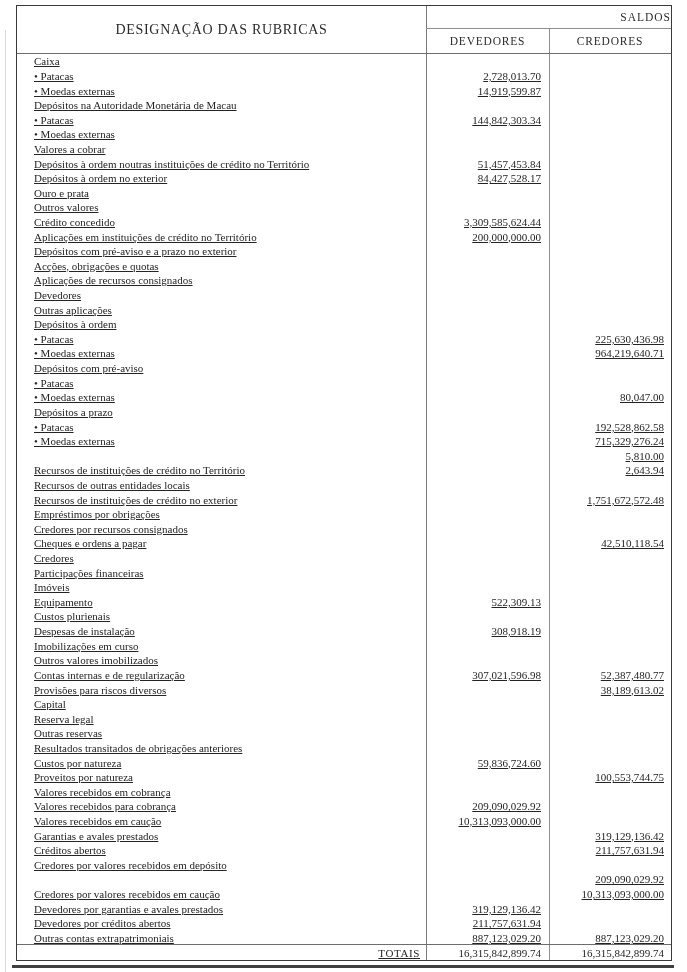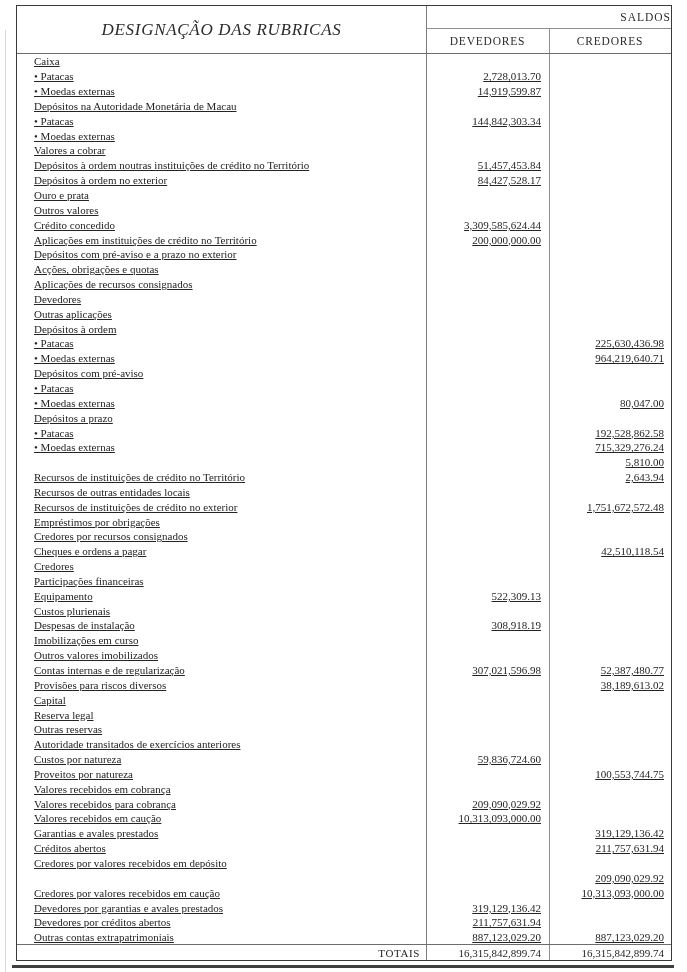--- a/index.html
+++ b/index.html
@@ -29,23 +29,22 @@
   .bottom-bar {
     position: absolute;
     left: 12px; top: 965px;
     width: 662px; height: 3px;
     background: #3f3f3f;
   }
   .hdr-designacao {
     position: absolute; left: 0; top: 0;
     width: 409px; height: 47px;
     display: flex; align-items: center; justify-content: center;
-    font-size: 17px; letter-spacing: 0.7px;
+    font-size: 14px; letter-spacing: 0.7px;
     color: #2b2b2b;
-    font-style: italic;
   }
   .hdr-saldos {
     position: absolute; left: 409px; right: 0; top: 0;
     height: 22px; line-height: 23px;
     text-align: right;
     font-size: 11.5px; letter-spacing: 1px;
     color: #2b2b2b;
   }
   .hdr-sub {
     position: absolute; top: 22px; height: 25px;
@@ -95,20 +94,21 @@
     left: 0; right: 0; bottom: 0;
     height: 15px;
     border-top: 1px solid #6d6d6d;
     display: flex; align-items: center;
     font-size: 11px;
   }
   .totals .cell-label {
     text-align: right;
     padding-right: 6px;
     letter-spacing: 0.6px;
+    text-decoration: underline;
   }
 </style>
 </head>
 <body>
 
 <div class="page">
   <div class="scan-edge"></div>
 
   <div class="btable">
     <div class="hdr-designacao">DESIGNAÇÃO DAS RUBRICAS</div>
@@ -331,20 +331,25 @@
     <div class="cell-cred"></div>
   </div>
 
 
   <div class="trow">
     <div class="cell-label">Participações financeiras</div>
     <div class="cell-dev"></div>
     <div class="cell-cred"></div>
   </div>
 
+  <div class="trow">
+    <div class="cell-label">Imóveis</div>
+    <div class="cell-dev"></div>
+    <div class="cell-cred"></div>
+  </div>
 
   <div class="trow">
     <div class="cell-label">Equipamento</div>
     <div class="cell-dev">522,309.13</div>
     <div class="cell-cred"></div>
   </div>
 
   <div class="trow">
     <div class="cell-label">Custos plurienais</div>
     <div class="cell-dev"></div>
@@ -394,21 +399,21 @@
   </div>
 
 
   <div class="trow">
     <div class="cell-label">Outras reservas</div>
     <div class="cell-dev"></div>
     <div class="cell-cred"></div>
   </div>
 
   <div class="trow">
-    <div class="cell-label">Autoridade transitados de exercícios anteriores</div>
+    <div class="cell-label">Resultados transitados de obrigações anteriores</div>
     <div class="cell-dev"></div>
     <div class="cell-cred"></div>
   </div>
 
   <div class="trow">
     <div class="cell-label">Custos por natureza</div>
     <div class="cell-dev">59,836,724.60</div>
     <div class="cell-cred"></div>
   </div>
 

